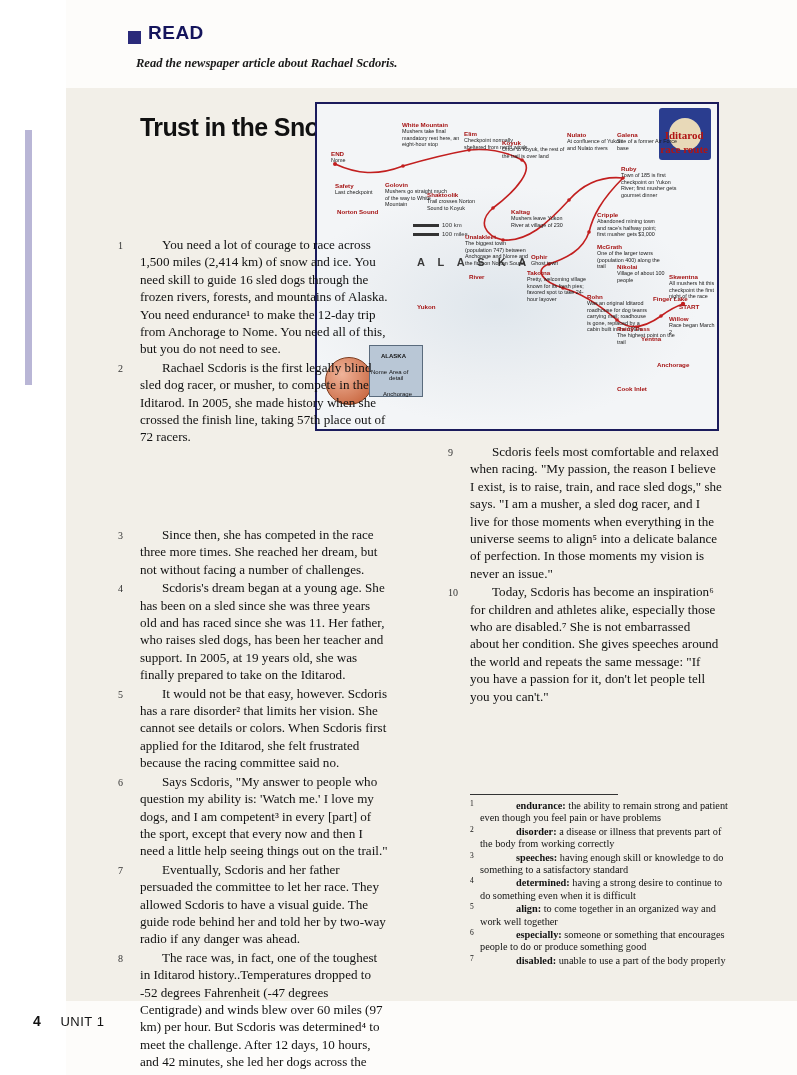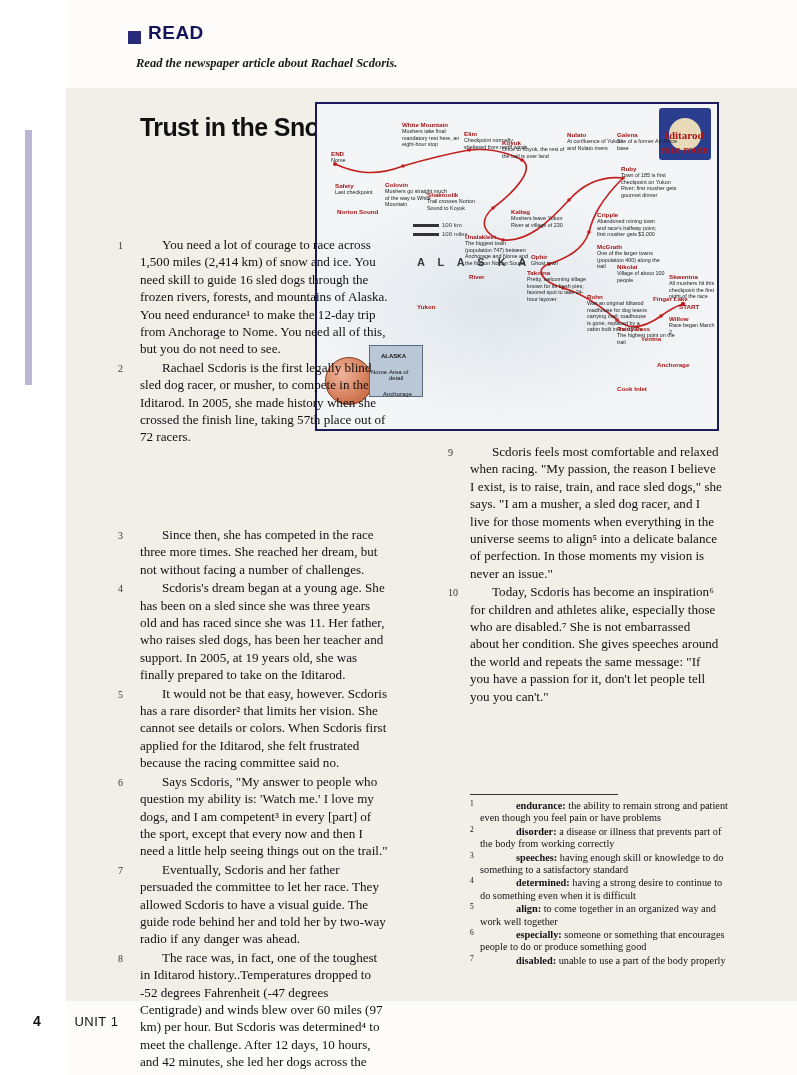--- a/index.html
+++ b/index.html
@@ -147,21 +147,21 @@
   .fn .n { position:absolute; left:0; top:-2px; font-size:7.5px; }
   .fn b { font-weight:bold;margin-left:36px; }
 
   
   .footer {
     position:absolute; left:33px; top:1013px;
     font-family:"Liberation Sans", sans-serif;
     font-size:13px; color:#111;
   }
   .footer .pg { font-weight:bold; font-size:14px; }
-  .footer .unit { margin-left:30px; letter-spacing:0.5px; }
+  .footer .unit { margin-left:16px; letter-spacing:0.5px; }
 </style>
 </head>
 <body>
 
 <div class="page">
   <div class="left-strip">
     <div class="left-bar"></div>
   </div>
 
   <div class="read-head">

